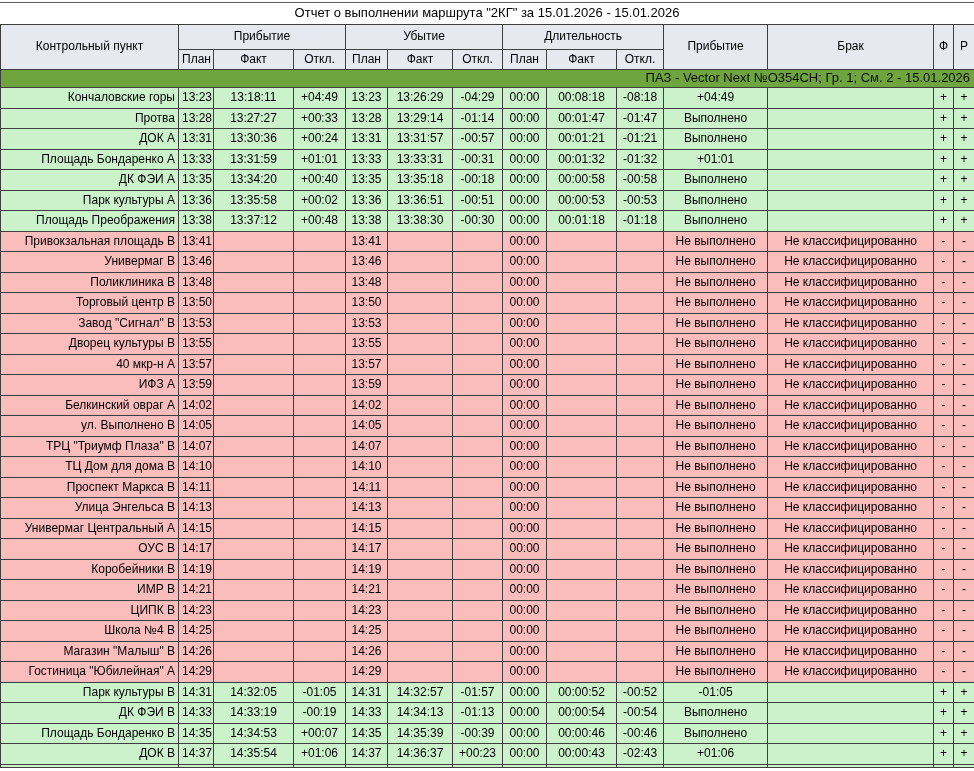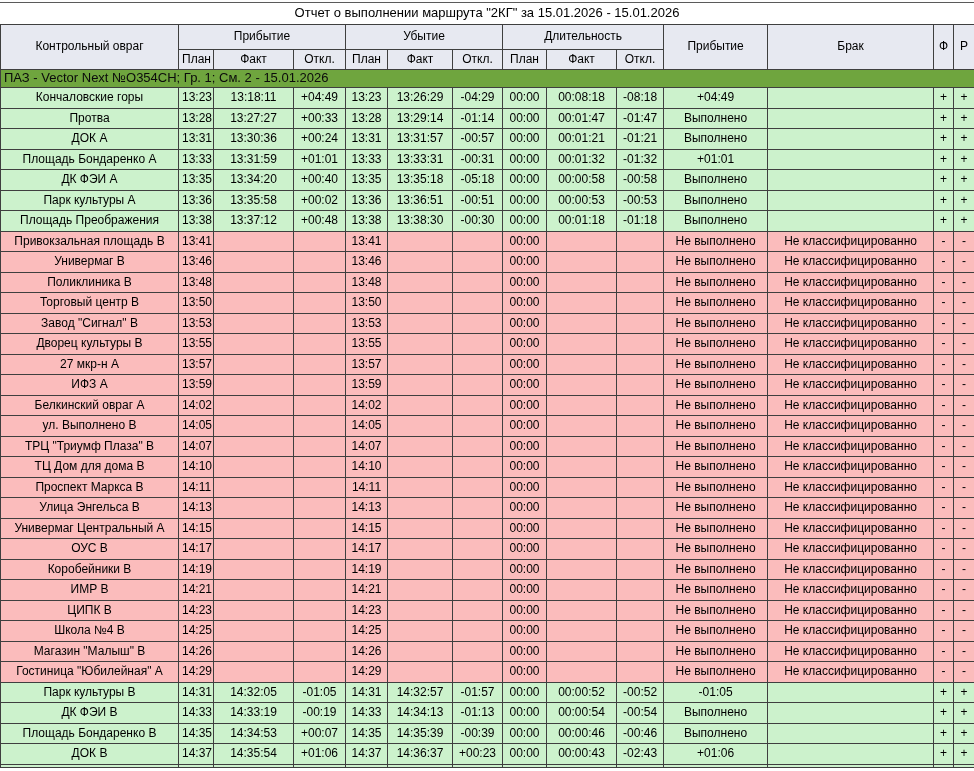--- a/index.html
+++ b/index.html
@@ -19,25 +19,25 @@
     border:1px solid #3f3f3f;
     font-size:12px;line-height:1.1;
     padding:0 3px;text-align:center;
     overflow:hidden;white-space:nowrap;
   }
   thead th{
     background:#e7e9f1;font-weight:normal;font-size:12.5px;height:24px;
   }
   thead tr.sub-row th{height:19px;}
   tr.banner td{
-    background:#6fa53e;text-align:left;font-size:13px;height:17px;
+    background:#6fa53e;text-align:right;font-size:13px;height:17px;
     padding-right:4px;color:#0b0b0b;
   }
   tbody td{height:19.5px;}
-  tbody td.name{text-align:center;}
+  tbody td.name{text-align:right;}
   tr.done td{background:#ccf2cc;}
   tr.missed td{background:#fbbcbc;}
   tr.partial td{height:2px !important;padding:0;font-size:1px;line-height:1px;}
 </style>
 </head>
 <body>
 
 <div class="page">
 
   <div class="top-sliver"></div>
@@ -56,21 +56,21 @@
       <col style="width:44px">
         <col style="width:70px">
         <col style="width:47px">
       <col style="width:104px">
         <col style="width:166px">
         <col style="width:20px">
         <col style="width:21px">
     </colgroup>
     <thead>
       <tr>
-        <th rowspan="2">Контрольный овраг</th>
+        <th rowspan="2">Контрольный пункт</th>
         <th colspan="3">Прибытие</th>
         <th colspan="3">Убытие</th>
         <th colspan="3">Длительность</th>
         <th rowspan="2">Прибытие</th>
         <th rowspan="2">Брак</th>
         <th rowspan="2">Ф</th>
         <th rowspan="2">Р</th>
       </tr>
       <tr class="sub-row">
         <th>План</th>
@@ -152,21 +152,21 @@
           <td>+</td>
           <td>+</td>
         </tr>
         <tr class="done">
           <td class="name">ДК ФЭИ А</td>
           <td>13:35</td>
           <td>13:34:20</td>
           <td>+00:40</td>
           <td>13:35</td>
           <td>13:35:18</td>
-          <td>-05:18</td>
+          <td>-00:18</td>
           <td>00:00</td>
           <td>00:00:58</td>
           <td>-00:58</td>
           <td>Выполнено</td>
           <td></td>
           <td>+</td>
           <td>+</td>
         </tr>
         <tr class="done">
           <td class="name">Парк культуры А</td>
@@ -290,21 +290,21 @@
           <td></td>
           <td>00:00</td>
           <td></td>
           <td></td>
           <td>Не выполнено</td>
           <td>Не классифицированно</td>
           <td>-</td>
           <td>-</td>
         </tr>
         <tr class="missed">
-          <td class="name">27 мкр-н А</td>
+          <td class="name">40 мкр-н А</td>
           <td>13:57</td>
           <td></td>
           <td></td>
           <td>13:57</td>
           <td></td>
           <td></td>
           <td>00:00</td>
           <td></td>
           <td></td>
           <td>Не выполнено</td>

